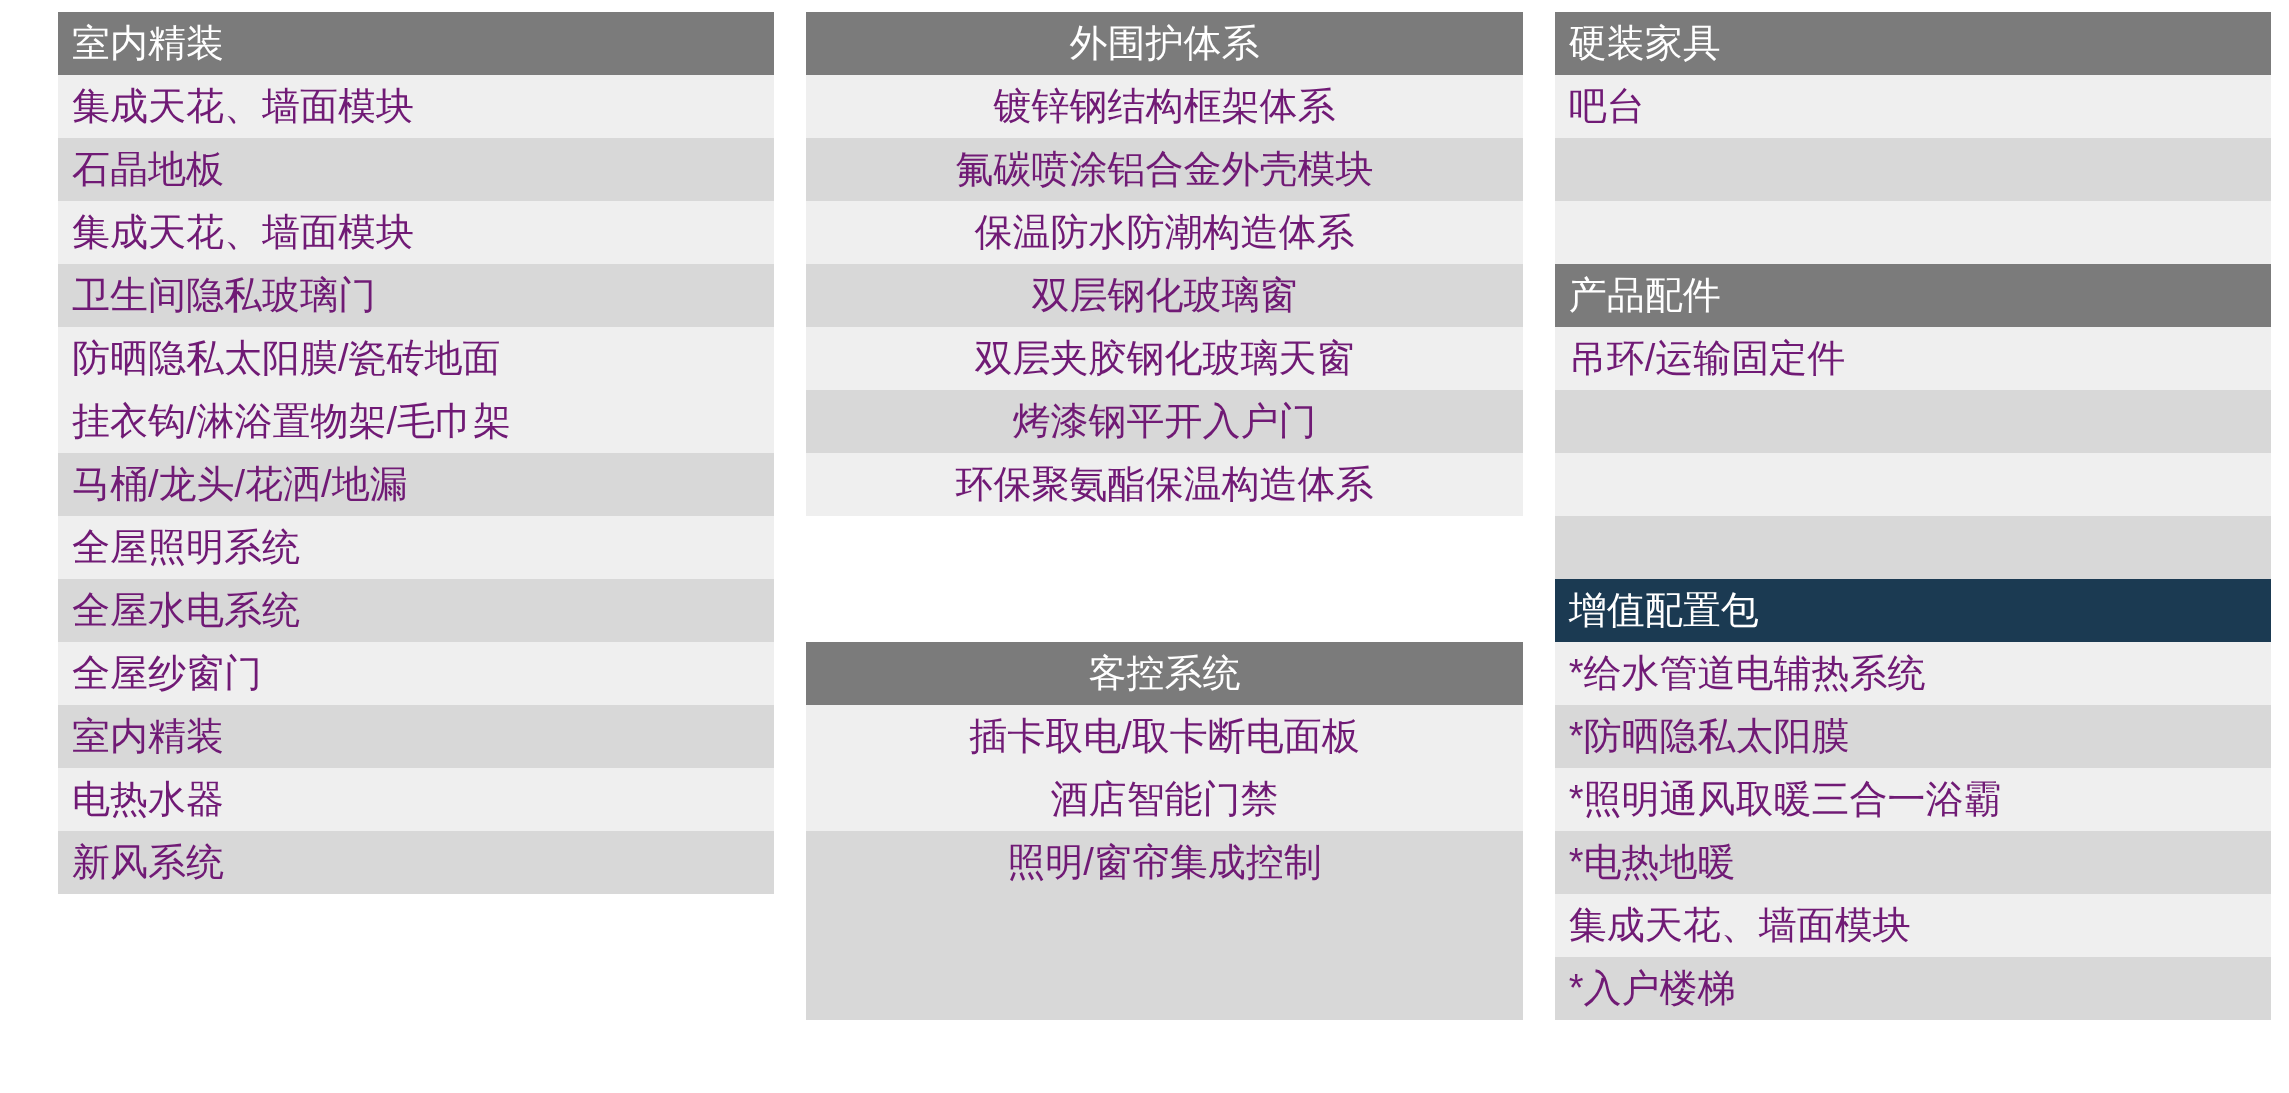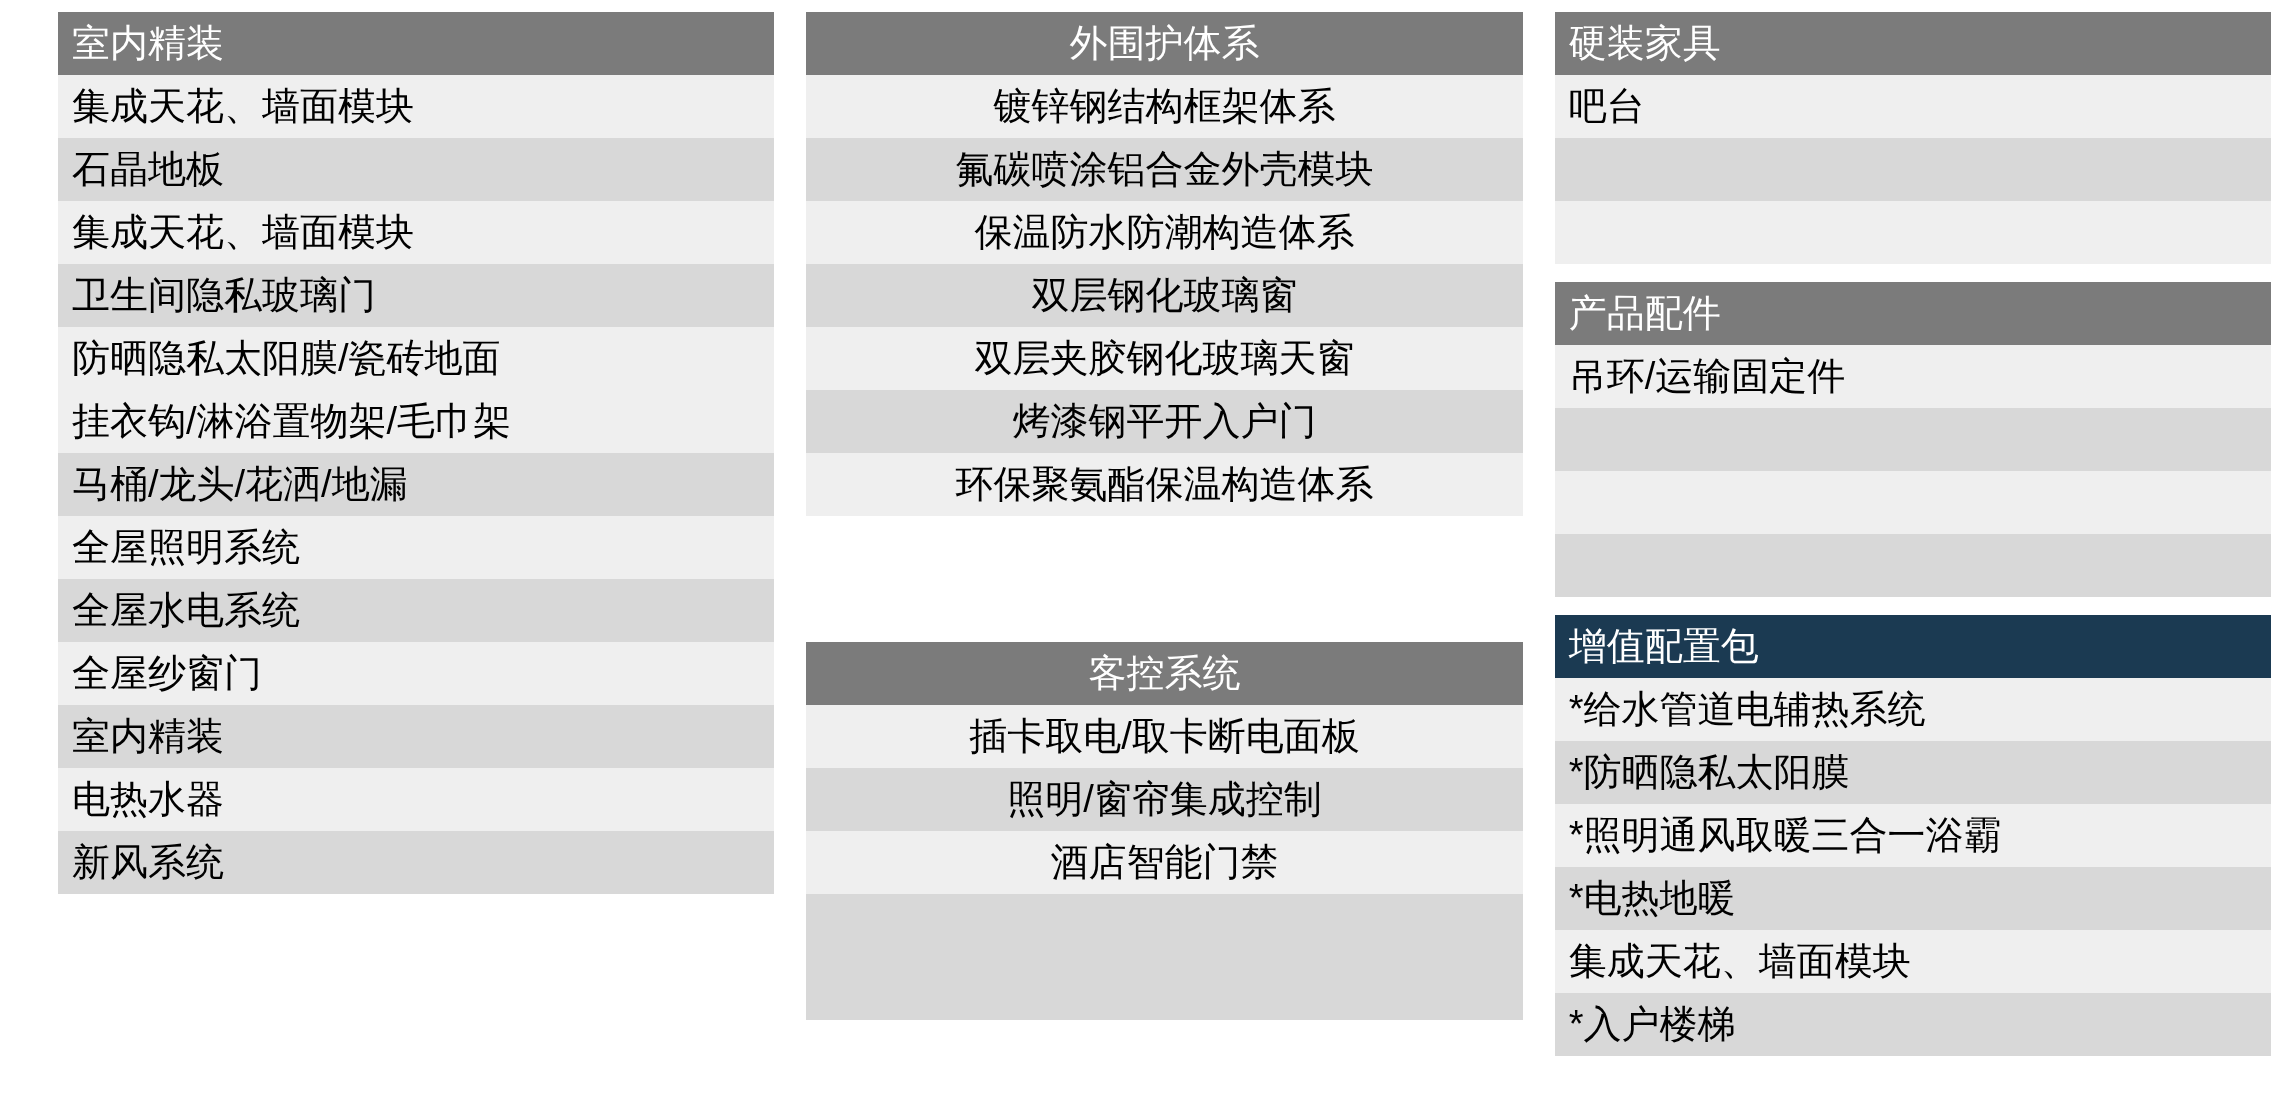--- a/index.html
+++ b/index.html
@@ -22,31 +22,31 @@
     display: flex;
     gap: 32px;
     align-items: flex-start;
   }
   .column {
     display: flex;
     flex-direction: column;
   }
   .col-a { width: 736px; padding-left: 40px; }
   .col-b { width: 736px; text-align: center; }
-  .col-c { width: 736px; gap: 18px; }
+  .col-c { width: 736px; }
 
   .block { display: flex; flex-direction: column; }
 
   .row {
     height: 63px;
     line-height: 63px;
     box-sizing: border-box;
     padding: 0 14px;
     font-size: 38px;
-    color: #000000;
+    color: #701a75;
     white-space: nowrap;
     overflow: hidden;
     text-overflow: ellipsis;
   }
   .row.header {
     background: #7b7b7b;
     color: #ffffff;
     font-size: 38px;
   }
   .row.header-accent {
@@ -91,22 +91,22 @@
       <div class="row dark">双层钢化玻璃窗</div>
       <div class="row light">双层夹胶钢化玻璃天窗</div>
       <div class="row dark">烤漆钢平开入户门</div>
       <div class="row light">环保聚氨酯保温构造体系</div>
       <div class="row empty"></div>
       <div class="row empty"></div>
     </div>
     <div class="block">
       <div class="row header">客控系统</div>
       <div class="row light">插卡取电/取卡断电面板</div>
+      <div class="row light">酒店智能门禁</div>
       <div class="row dark">照明/窗帘集成控制</div>
-      <div class="row light">酒店智能门禁</div>
       <div class="row dark empty"></div>
       <div class="row dark empty"></div>
     </div>
   </div>
 
   <div class="column col-c">
     <div class="block">
       <div class="row header">硬装家具</div>
       <div class="row light">吧台</div>
       <div class="row dark empty"></div>

